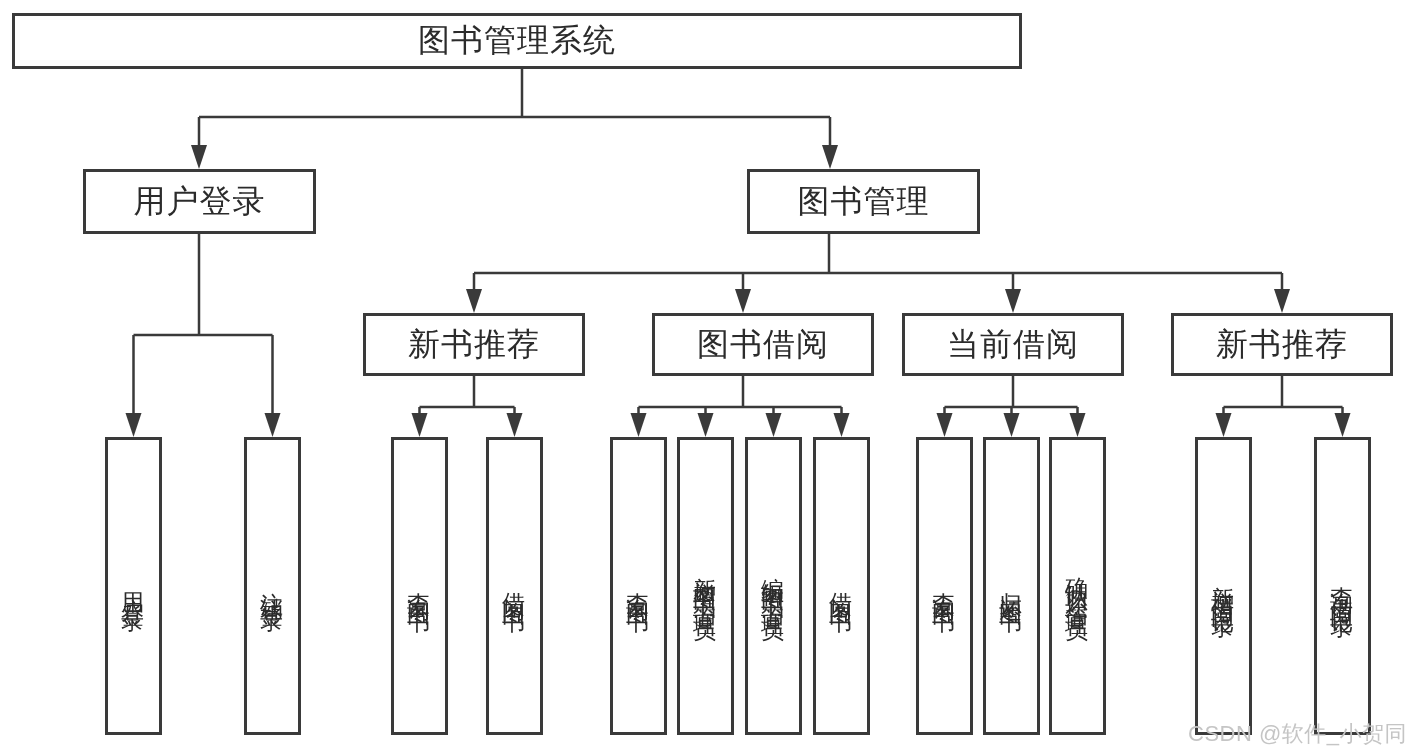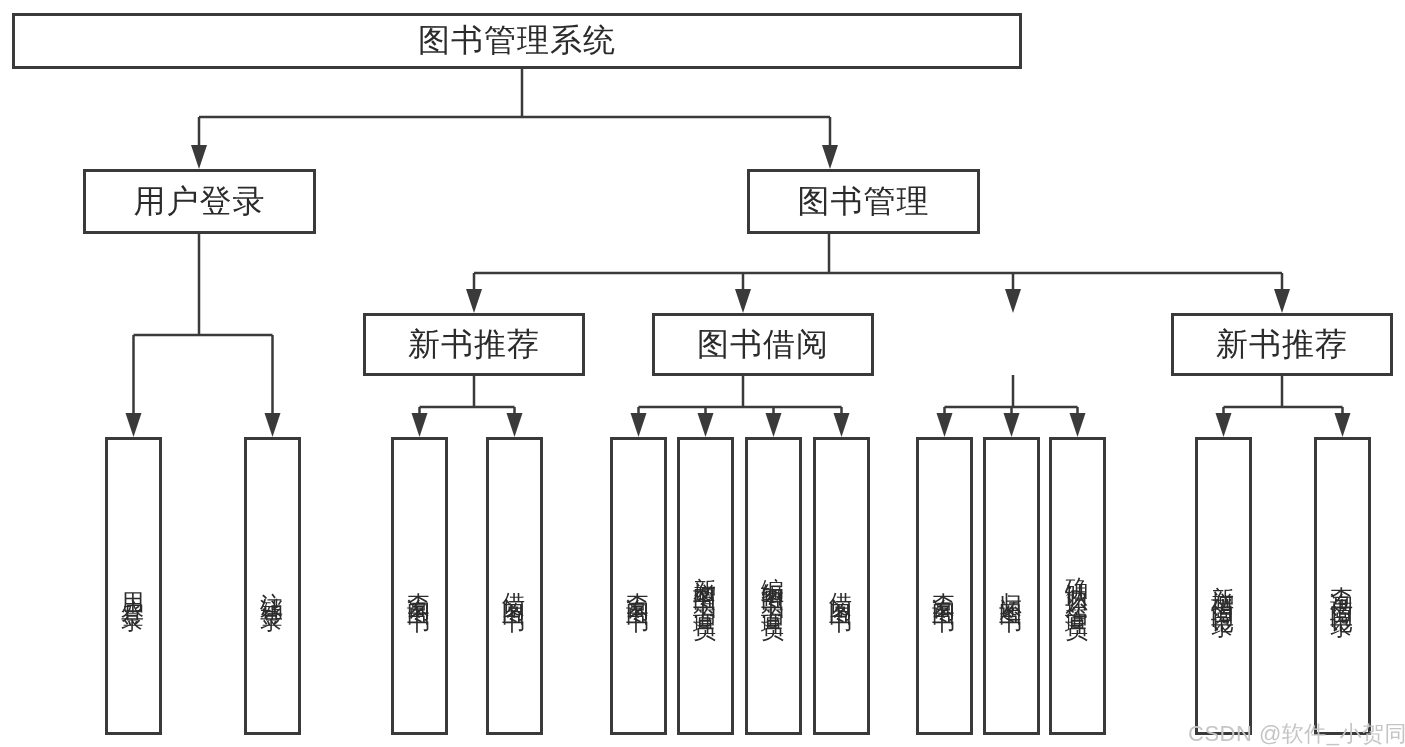--- a/index.html
+++ b/index.html
@@ -101,20 +101,21 @@
     <polygon points="1334.5,413 1350.5,413 1342.5,437"></polygon>
   </svg>
 
   <div class="box root">图书管理系统</div>
 
   <div class="box n-user-login">用户登录</div>
   <div class="box n-book-mgmt">图书管理</div>
 
   <div class="box n-l3 n-recommend">新书推荐</div>
   <div class="box n-l3 n-borrow">图书借阅</div>
+  <div class="box n-l3 n-current">当前借阅</div>
   <div class="box n-l3 n-records">新书推荐</div>
 
   <div class="box v leaf lf1">用户登录</div>
   <div class="box v leaf lf2">注销登录</div>
 
   <div class="box v leaf lf3">查询图书</div>
   <div class="box v leaf lf4">借阅图书</div>
 
   <div class="box v leaf lf5">查询图书</div>
   <div class="box v leaf lf6">新增图书（管理员）</div>

